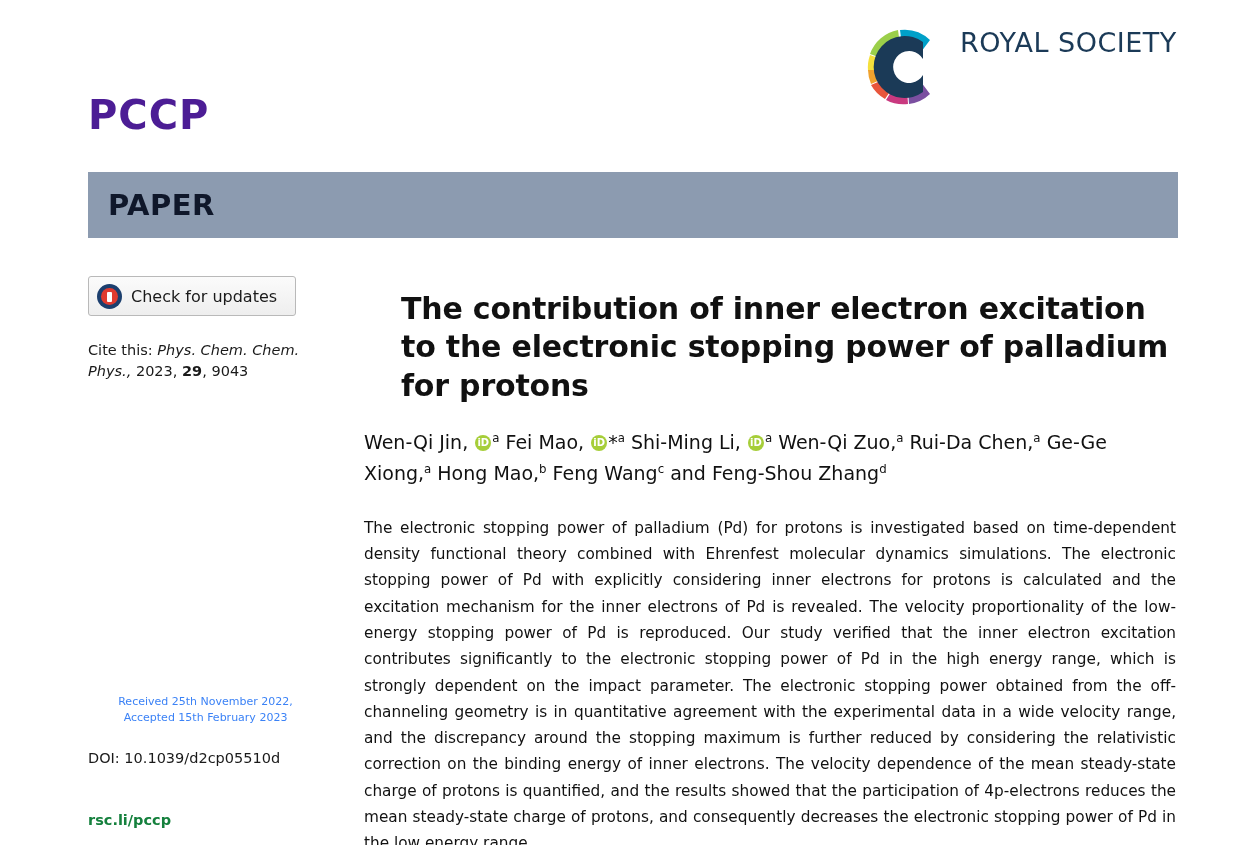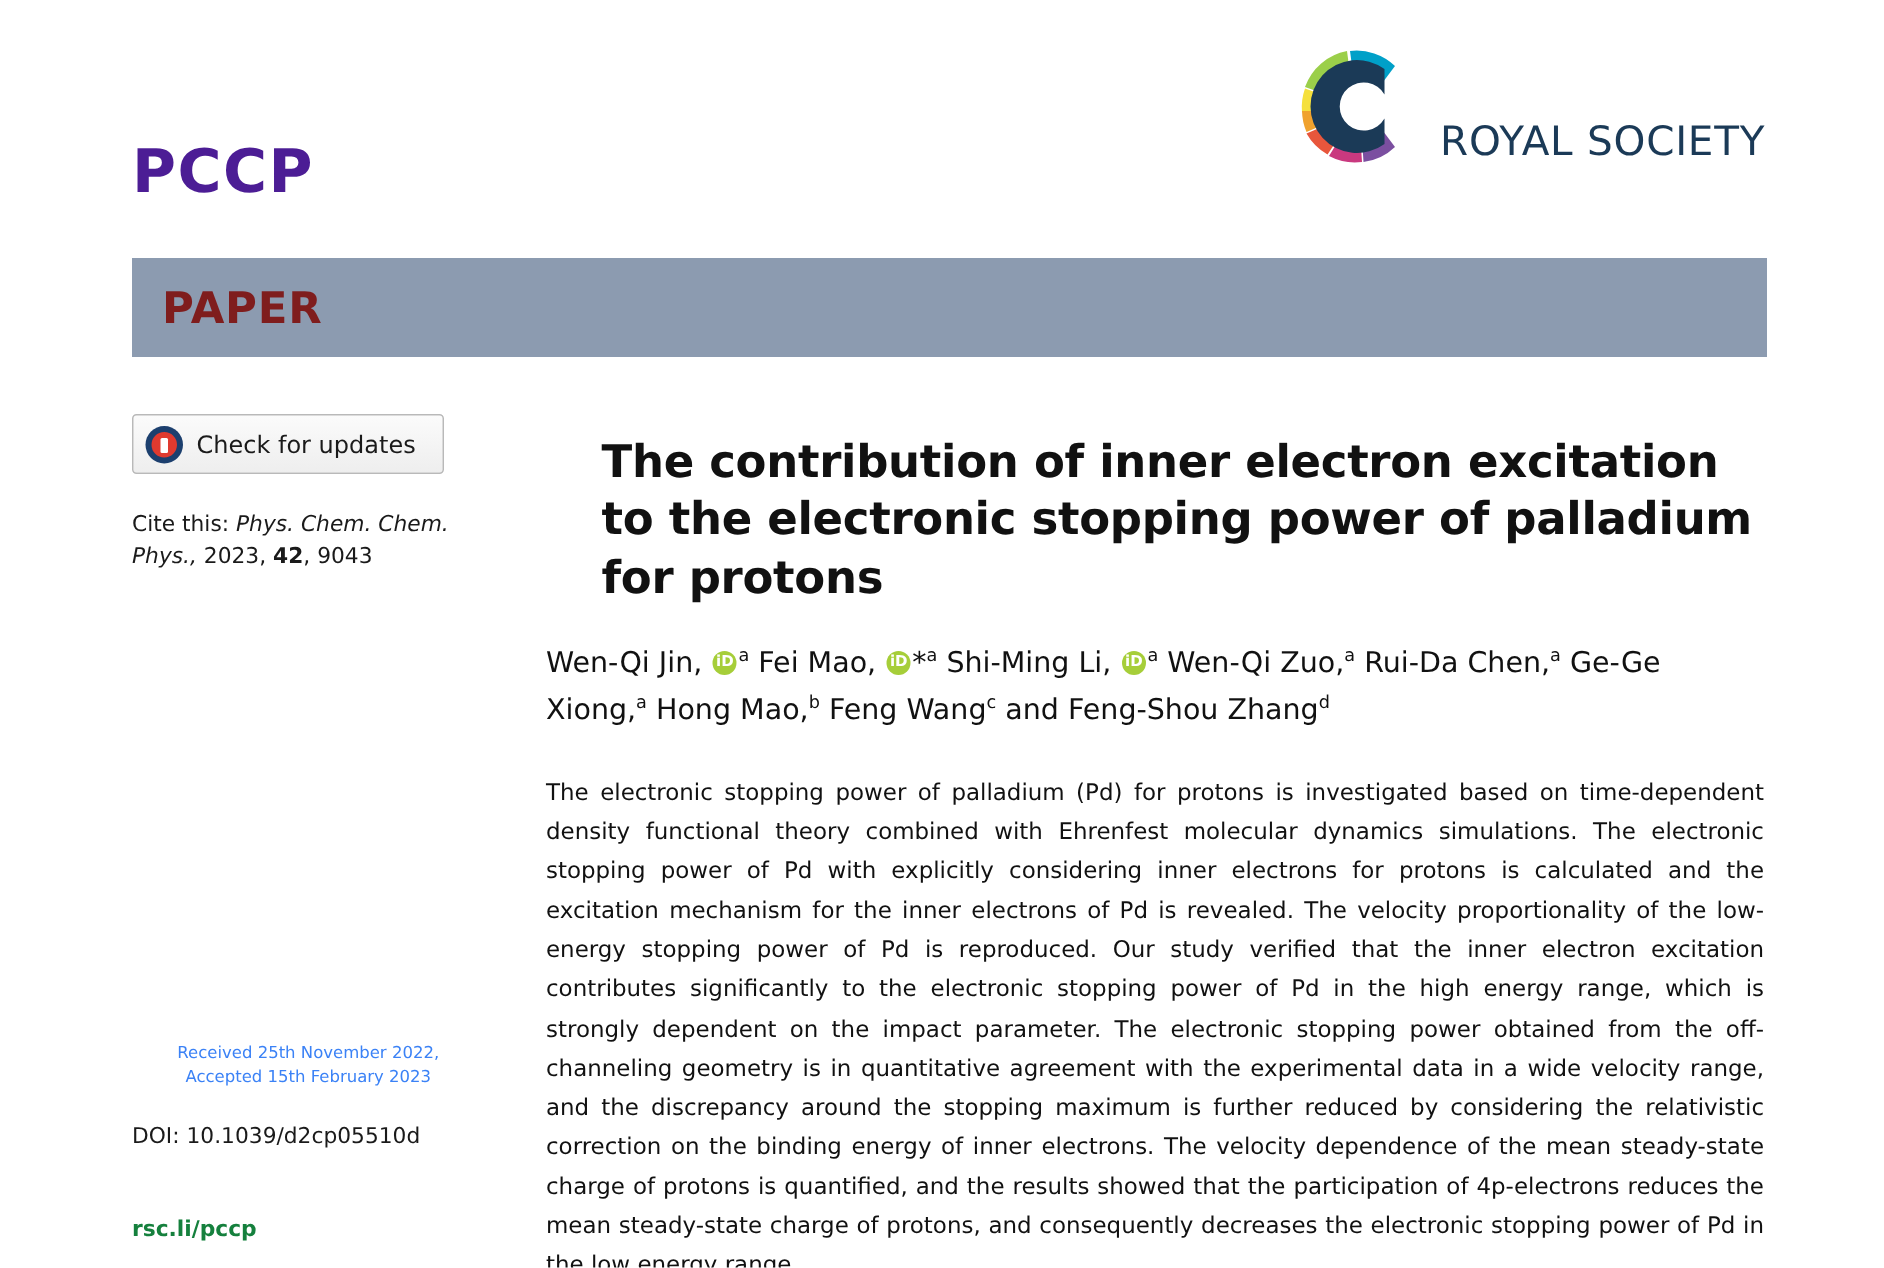--- a/index.html
+++ b/index.html
@@ -34,21 +34,21 @@
     font-family: "DejaVu Sans", sans-serif;
   }
 
   .rsc-logo {
     position: absolute;
     left: 866px;
     top: 28px;
     width: 314px;
     height: 82px;
     display: flex;
-    align-items: flex-end;
+    align-items: flex-start;
     gap: 16px;
   }
   .rsc-mark {
     width: 78px;
     height: 78px;
     position: relative;
     flex: 0 0 auto;
   }
   .rsc-words {
     display: flex;
@@ -71,21 +71,21 @@
     left: 88px;
     top: 172px;
     width: 1090px;
     height: 66px;
     background: #8c9bb0;
   }
   .paper-band-label {
     position: absolute;
     left: 20px;
     top: 16px;
-    color: #7f1d1d;
+    color: #0f172a;
     font-size: 29px;
     font-weight: bold;
     letter-spacing: 0.5px;
   }
 
   
   .left-col {
     position: absolute;
     left: 88px;
     top: 276px;
@@ -258,21 +258,21 @@
   <div class="left-col">
     <div class="check-updates">
       <span class="cu-icon"></span>
       <span class="cu-label">Check for updates</span>
     </div>
 
     <div class="cite-block">
       <span class="cite-lead">Cite this:</span>
       <em>Phys. Chem. Chem. Phys.,</em>
       <span>2023,</span>
-      <b>42</b><span>, 9043</span>
+      <b>29</b><span>, 9043</span>
     </div>
   </div>
 
   <div class="received-block">
     <div>Received 25th November 2022,</div>
     <div>Accepted 15th February 2023</div>
   </div>
 
   <div class="doi-block">DOI: 10.1039/d2cp05510d</div>
 

